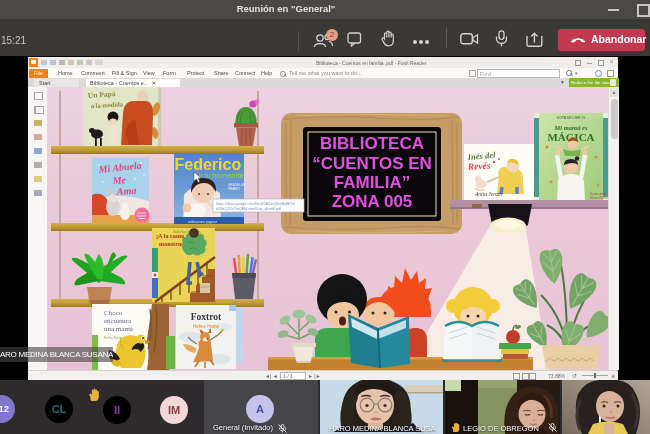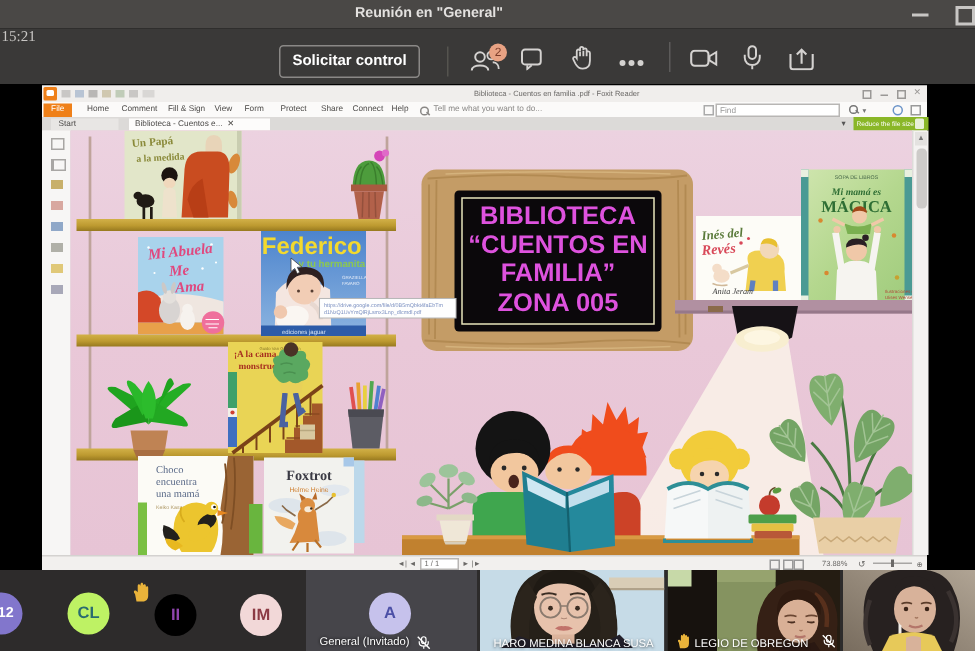--- a/index.html
+++ b/index.html
@@ -3,41 +3,40 @@
 <meta charset="utf-8">
 <style>
   html,body{margin:0;padding:0;}
   body{width:650px;height:434px;overflow:hidden;font-family:"Liberation Sans",sans-serif;background:#000;}
   .abs{position:absolute;}
   #page{position:relative;width:650px;height:434px;}
   
   #titlebar{left:0;top:0;width:650px;height:19px;background:#4a4846;}
   #titlebar .t{left:286px;top:3px;transform:translateX(-50%);font-size:9.5px;font-weight:bold;color:#e3e1df;white-space:nowrap;}
   #toolbar{left:0;top:19px;width:650px;height:37px;background:#3a3938;}
-  #clock{left:1px;top:0;font-size:10px;color:#c8c6c4;font-family:Liberation Serif, serif;}
+  #clock{left:1px;top:16px;font-size:10px;color:#c8c6c4;}
   #btn-sol{left:186px;top:11px;width:92px;height:20px;border:1px solid #8a8886;border-radius:3px;color:#fff;font-size:10px;font-weight:bold;text-align:center;line-height:20px;}
   #btn-aba{left:558px;top:10px;width:87px;height:22px;background:#c13a50;border-radius:3px;color:#fff;font-size:10.5px;font-weight:bold;}
   
   #stage{left:0;top:56px;width:650px;height:324px;background:#000;}
   #app{left:28px;top:1px;width:590px;height:322px;background:#f2f0ef;}
   
   #strip{left:0;top:380px;width:650px;height:54px;background:#2d2b2b;overflow:hidden;}
   .avatar{border-radius:50%;width:28px;height:28px;text-align:center;line-height:28px;font-size:11px;font-weight:bold;}
 </style>
 </head>
 <body>
 <div id="page">
   <div class="abs" id="titlebar">
       <div class="abs t">Reunión en "General"</div>
     <div class="abs" style="left:608px;top:9px;width:11px;height:2px;background:#c8c6c4;"></div>
     <div class="abs" style="left:637px;top:4px;width:9px;height:9px;border:2px solid #c8c6c4;"></div>
   </div>
   <div class="abs" id="toolbar">
     <div class="abs" id="clock">15:21</div>
-    <div class="abs" id="btn-sol">Solicitar control</div>
     <div class="abs" id="icons-mid" style="left:0;top:0;width:650px;height:37px;">
       <div class="abs" style="left:298px;top:12px;width:1px;height:20px;background:#55544f;"></div>
       <svg class="abs" style="left:312px;top:12px;" width="26" height="18" viewBox="0 0 26 18">
         <circle cx="8" cy="7" r="3.2" fill="none" stroke="#d4d2d0" stroke-width="1.3"></circle>
         <path d="M2.5 16 C2.5 11.5 13.5 11.5 13.5 16" fill="none" stroke="#d4d2d0" stroke-width="1.3"></path>
         <circle cx="15.5" cy="6" r="2.6" fill="none" stroke="#d4d2d0" stroke-width="1.2"></circle>
         <path d="M16.5 10.5 C19.5 10.5 20.5 13 20.5 15" fill="none" stroke="#d4d2d0" stroke-width="1.2"></path>
       </svg>
       <div class="abs" style="left:326px;top:10px;width:12px;height:12px;border-radius:50%;background:#e8a283;color:#7a3a28;font-size:8px;text-align:center;line-height:12px;">2</div>
       <svg class="abs" style="left:347px;top:13px;" width="15" height="15" viewBox="0 0 15 15">
@@ -56,20 +55,26 @@
         <path d="M13 4.5 L17.5 1.8 L17.5 10 L13 7.3 Z" fill="none" stroke="#d4d2d0" stroke-width="1.3"></path>
       </svg>
       <svg class="abs" style="left:495px;top:11px;" width="13" height="17" viewBox="0 0 13 17">
         <rect x="4" y="0.8" width="5" height="8.5" rx="2.5" fill="none" stroke="#d4d2d0" stroke-width="1.3"></rect>
         <path d="M1.5 6.5 L1.5 8.5 C1.5 15 11.5 15 11.5 8.5 L11.5 6.5 M6.5 13.5 L6.5 16.2" fill="none" stroke="#d4d2d0" stroke-width="1.3"></path>
       </svg>
       <svg class="abs" style="left:526px;top:13px;" width="17" height="15" viewBox="0 0 17 15">
         <path d="M1 4 L1 12.5 C1 13.5 1.8 14.2 2.8 14.2 L14 14.2 C15 14.2 15.8 13.5 15.8 12.5 L15.8 4" fill="none" stroke="#d4d2d0" stroke-width="1.4"></path>
         <path d="M8.4 10.5 L8.4 1.6 M5.2 4.4 L8.4 1.2 L11.6 4.4" fill="none" stroke="#d4d2d0" stroke-width="1.4"></path>
       </svg>
+    </div>
+    <div class="abs" id="btn-aba">
+      <svg class="abs" style="left:12px;top:7px;" width="17" height="8" viewBox="0 0 17 8">
+        <path d="M1.5 5.0 C4.2 1.2 12.1 1.2 14.8 5.0 C15.3 5.9 14.7 6.8 13.8 6.5 L11.3 5.7 C10.6 5.4 10.3 5.0 10.4 4.3 C9.2 3.8 7.1 3.8 5.9 4.3 C6.0 5.0 5.7 5.4 5.0 5.7 L2.5 6.5 C1.6 6.8 1.0 5.9 1.5 5.0 Z" fill="#fff"></path>
+      </svg>
+      <span class="abs" style="left:33px;top:4px;">Abandonar</span>
     </div>
   </div>
   <div class="abs" id="stage">
     <div class="abs" id="app">
 
       <div class="abs" style="left:0;top:0;width:590px;height:11px;background:#f0eeec;">
         <div class="abs" style="left:1px;top:1px;width:9px;height:9px;background:#ef8019;border-radius:1px;"></div>
         <div class="abs" style="left:3px;top:3px;width:5px;height:4px;background:#fff;border-radius:1px;"></div>
         <div class="abs" style="left:13px;top:3px;width:6px;height:5px;background:#c9c7c5;"></div>
         <div class="abs" style="left:22px;top:3px;width:6px;height:5px;background:#b8c4d4;"></div>
@@ -498,24 +503,25 @@
         <div class="abs" style="left:485px;top:1.5px;width:5px;height:5px;border:1px solid #999;"></div>
         <div class="abs" style="left:494px;top:1.5px;width:5px;height:5px;border:1px solid #999;"></div>
         <div class="abs" style="left:501px;top:1.5px;width:5px;height:5px;border:1px solid #999;"></div>
         <span class="abs" style="left:520px;top:1.5px;">73.88%</span>
         <span class="abs" style="left:544px;top:0.5px;font-size:6px;">↺</span>
         <div class="abs" style="left:554px;top:4px;width:26px;height:1px;background:#a8a6a4;"></div>
         <div class="abs" style="left:566px;top:2px;width:2px;height:5px;background:#6b6967;"></div>
         <span class="abs" style="left:583px;top:1.5px;">⊕</span>
       </div>
     </div>
+    <div class="abs" id="namelabel" style="left:0;top:291px;width:113px;height:15px;background:rgba(70,68,66,0.6);color:#fff;font-size:8px;line-height:15px;letter-spacing:-0.25px;white-space:nowrap;overflow:hidden;">ARO MEDINA BLANCA SUSANA</div>
   </div>
   <div class="abs" id="strip">
     <div class="avatar abs" style="left:-13px;top:15px;background:#8276cc;color:#fff;font-size:9.5px;">+12</div>
-    <div class="avatar abs" style="left:45px;top:15px;background:#bef264;color:#2a6b70;">CL</div>
+    <div class="avatar abs" style="left:45px;top:15px;background:#000000;color:#2a6b70;">CL</div>
     <svg class="abs" style="left:88px;top:8px;" width="13" height="14" viewBox="0 0 13 14">
       <path d="M3 13 L2 8 C0.5 6.5 1.5 5 3 6 L3.8 6.8 L3.8 2.6 C3.8 1.2 5.4 1.2 5.5 2.6 L5.7 1.4 C5.9 0.2 7.3 0.3 7.4 1.5 L7.5 2.2 C7.8 1.2 9.1 1.3 9.2 2.4 L9.3 3.4 C9.7 2.6 10.8 2.8 10.8 3.9 L10.8 9 C10.8 11.5 9.5 13 7.2 13 Z" fill="#e9b33a"></path>
     </svg>
     <div class="avatar abs" style="left:103px;top:16px;background:#000000;color:#8e44ad;">II</div>
     <div class="avatar abs" style="left:160px;top:16px;background:#f2d8d8;color:#8c3b45;">IM</div>
     <div class="abs" style="left:204px;top:0;width:114px;height:54px;background:#46454a;">
       <div class="avatar abs" style="left:42px;top:15px;background:#c6c2ec;color:#4b4fa6;">A</div>
       <div class="abs" style="left:9px;top:43px;font-size:7.5px;color:#fff;text-shadow:0 0 2px #000;">General (Invitado)</div>
       <svg class="abs" style="left:74px;top:44px;" width="9" height="9" viewBox="0 0 9 9">
         <rect x="3" y="0.5" width="3" height="4.5" rx="1.5" fill="none" stroke="#fff" stroke-width="0.8"></rect>

